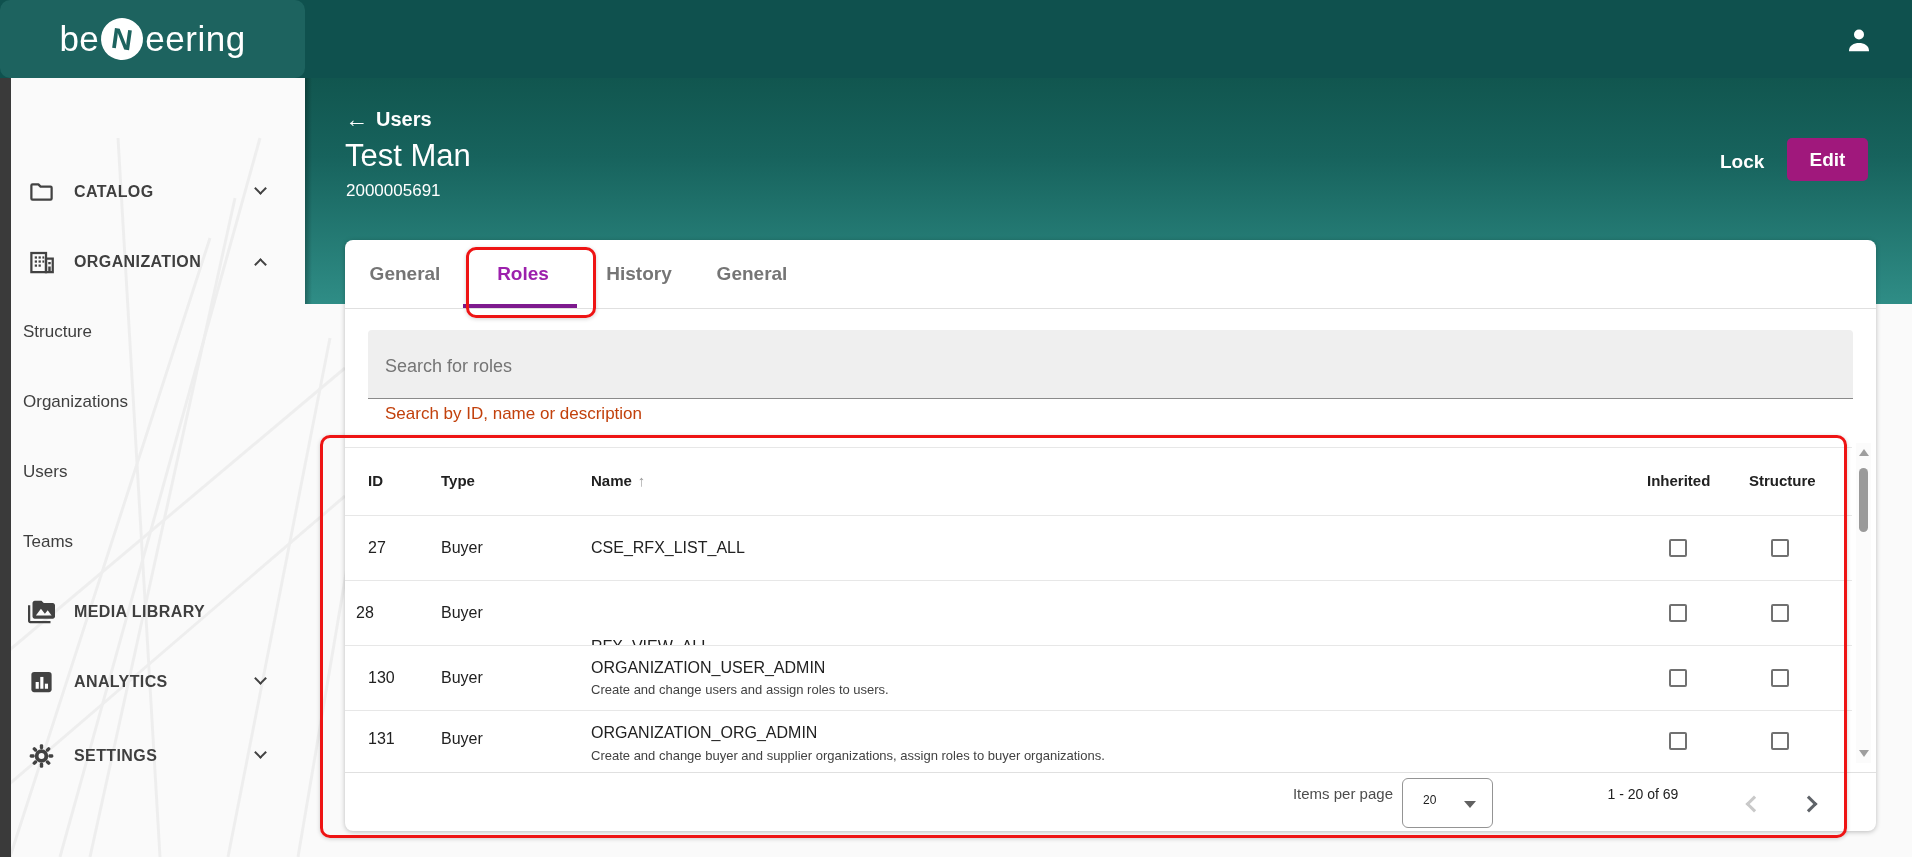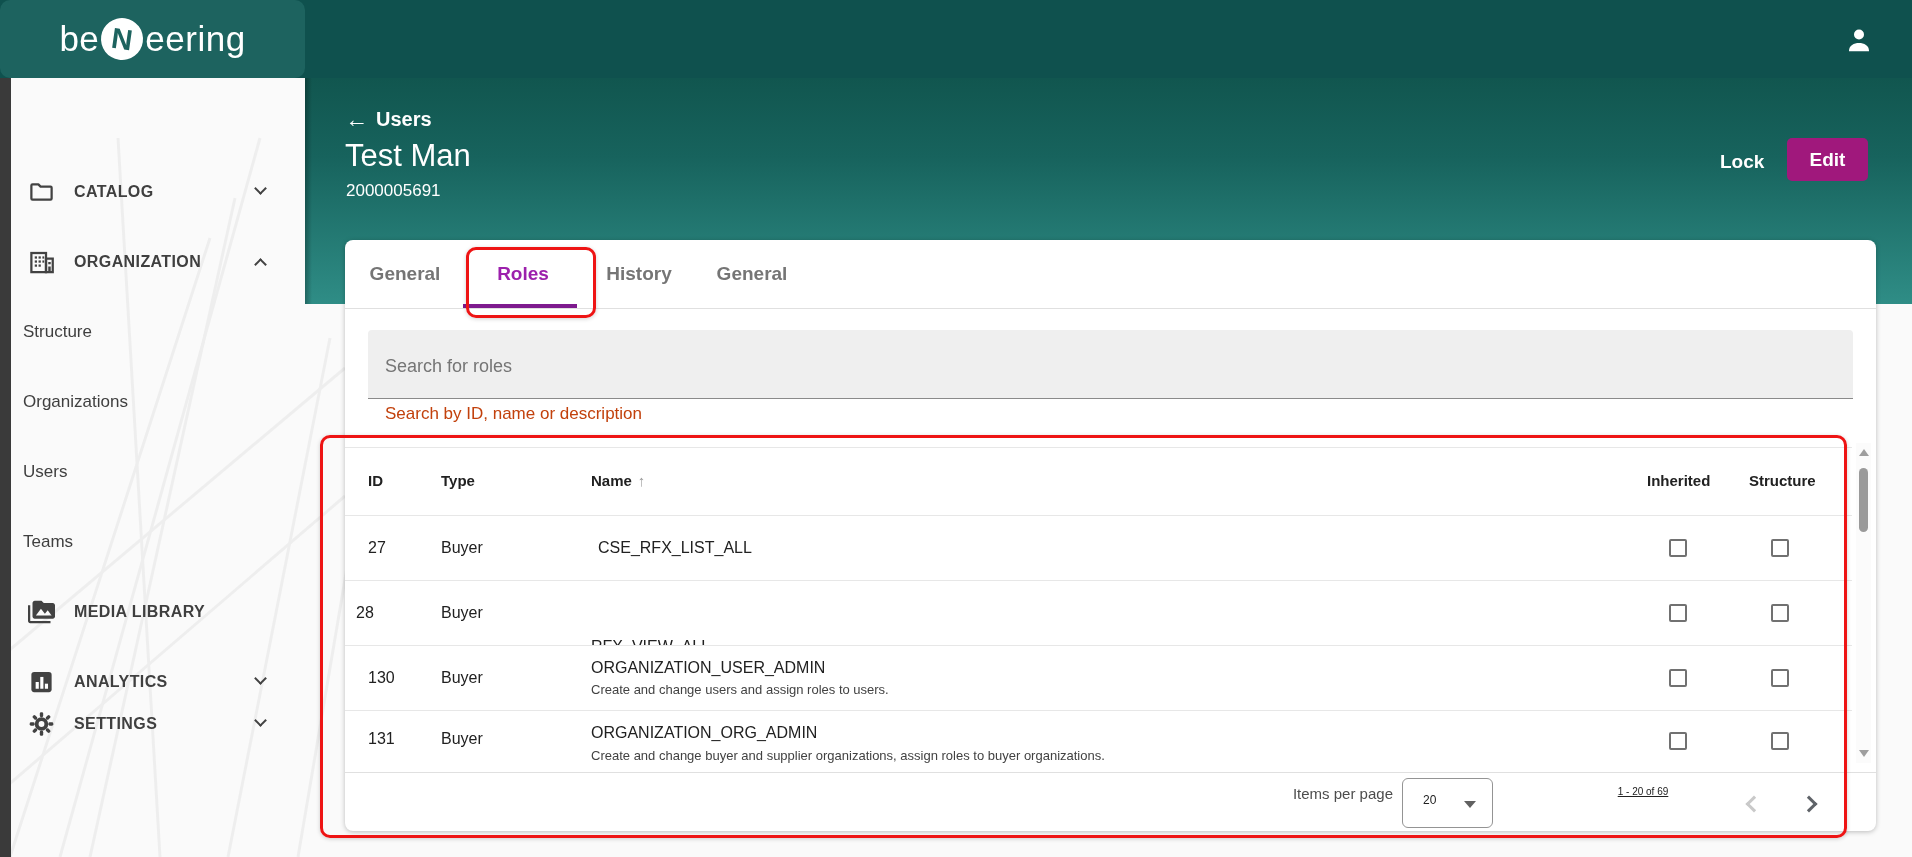--- a/index.html
+++ b/index.html
@@ -74,21 +74,21 @@
   .cell-desc { position:absolute; font-size:13px; color:#424242; }
   .cbx { position:absolute; width:18px; height:18px; border:2px solid #717171; border-radius:2px; background:#fff; cursor:pointer; }
 
   .footer-border { position:absolute; left:0; top:532px; width:1531px; height:1px; background:#e0e0e0; }
   .ipp-label { position:absolute; right:483px; top:545px; width:200px; text-align:right; font-size:15px; color:#4d4d4d; }
   .ipp-select { position:absolute; left:1057px; top:538px; width:91px; height:50px; border:1px solid #949494;
                 border-radius:6px; cursor:pointer; }
   .ipp-value { position:absolute; left:20px; top:14px; font-size:12px; color:#212121; }
   .ipp-caret { position:absolute; right:16px; top:22px; width:0; height:0;
                border-left:6px solid transparent; border-right:6px solid transparent; border-top:7px solid #616161; }
-  .range-label { position:absolute; left:1238px; top:546px; width:120px; text-align:center; font-size:10px; color:#212121;text-decoration:underline; }
+  .range-label { position:absolute; left:1238px; top:546px; width:120px; text-align:center; font-size:14px; color:#212121; }
   .pg-chev { position:absolute; top:558px; width:12px; height:12px; border-right:3px solid #5f6368; border-bottom:3px solid #5f6368; cursor:pointer; }
   .pg-prev { left:1403px; transform:rotate(135deg); border-color:#c9c9c9; }
   .pg-next { left:1458px; transform:rotate(-45deg); }
 
   
   .vscroll { position:absolute; left:1511px; top:203px; width:15px; height:320px; background:#fbfbfb; }
   .vs-arrow { position:absolute; left:3px; width:0; height:0; border-left:5px solid transparent; border-right:5px solid transparent; cursor:pointer; }
   .vs-up { top:6px; border-bottom:7px solid #9e9e9e; }
   .vs-down { bottom:6px; border-top:7px solid #9e9e9e; }
   .vs-thumb { position:absolute; left:3px; top:25px; width:9px; height:64px; background:#9a9a9a; border-radius:6px; cursor:pointer; }
@@ -186,21 +186,21 @@
     <svg class="side-icon" viewBox="0 0 24 24">
       <rect x="3" y="3" width="18" height="18" rx="2.5" fill="#424242"></rect>
       <rect x="6.8" y="12" width="2.8" height="6" fill="#fff"></rect>
       <rect x="10.9" y="7.5" width="2.8" height="10.5" fill="#fff"></rect>
       <rect x="15" y="13.5" width="2.8" height="4.5" fill="#fff"></rect>
     </svg>
     <span class="side-label-main">ANALYTICS</span>
     <span class="chev down"></span>
   </div>
 
-  <div class="side-item" style="top:620px;">
+  <div class="side-item" style="top:652px;">
     <svg class="side-icon" viewBox="0 0 24 24">
       <g fill="#424242">
         <circle cx="12" cy="12" r="6"></circle>
         <g>
           <rect x="10.5" y="1.5" width="3" height="4.4" rx="1.2"></rect>
           <rect x="10.5" y="1.5" width="3" height="4.4" rx="1.2" transform="rotate(45 12 12)"></rect>
           <rect x="10.5" y="1.5" width="3" height="4.4" rx="1.2" transform="rotate(90 12 12)"></rect>
           <rect x="10.5" y="1.5" width="3" height="4.4" rx="1.2" transform="rotate(135 12 12)"></rect>
           <rect x="10.5" y="1.5" width="3" height="4.4" rx="1.2" transform="rotate(180 12 12)"></rect>
           <rect x="10.5" y="1.5" width="3" height="4.4" rx="1.2" transform="rotate(225 12 12)"></rect>
@@ -247,21 +247,21 @@
     <span>Name</span><span class="sort-arrow">↑</span>
   </span>
   <span class="thead-cell" style="left:1302px;">Inherited</span>
   <span class="thead-cell" style="left:1404px;">Structure</span>
 
   <div class="tdivider" style="top:275px;"></div>
 
   <div class="row" style="top:275px; height:65px;">
     <span class="cell" style="left:23px; line-height:65px;">27</span>
     <span class="cell" style="left:96px; line-height:65px;">Buyer</span>
-    <span class="cell" style="left:253px; line-height:65px;">CSE_RFX_LIST_ALL</span>
+    <span class="cell" style="left:246px; line-height:65px;">CSE_RFX_LIST_ALL</span>
     <span class="cbx" style="left:1324px; top:24px;"></span>
     <span class="cbx" style="left:1426px; top:24px;"></span>
   </div>
   <div class="tdivider" style="top:340px;"></div>
 
   <div class="row" style="top:340px; height:65px;">
     <span class="cell" style="left:11px; line-height:65px;">28</span>
     <span class="cell" style="left:96px; line-height:65px;">Buyer</span>
     <span class="cell" style="left:246px; line-height:65px;margin-top:34px;">RFX_VIEW_ALL</span>
     <span class="cbx" style="left:1324px; top:24px;"></span>

